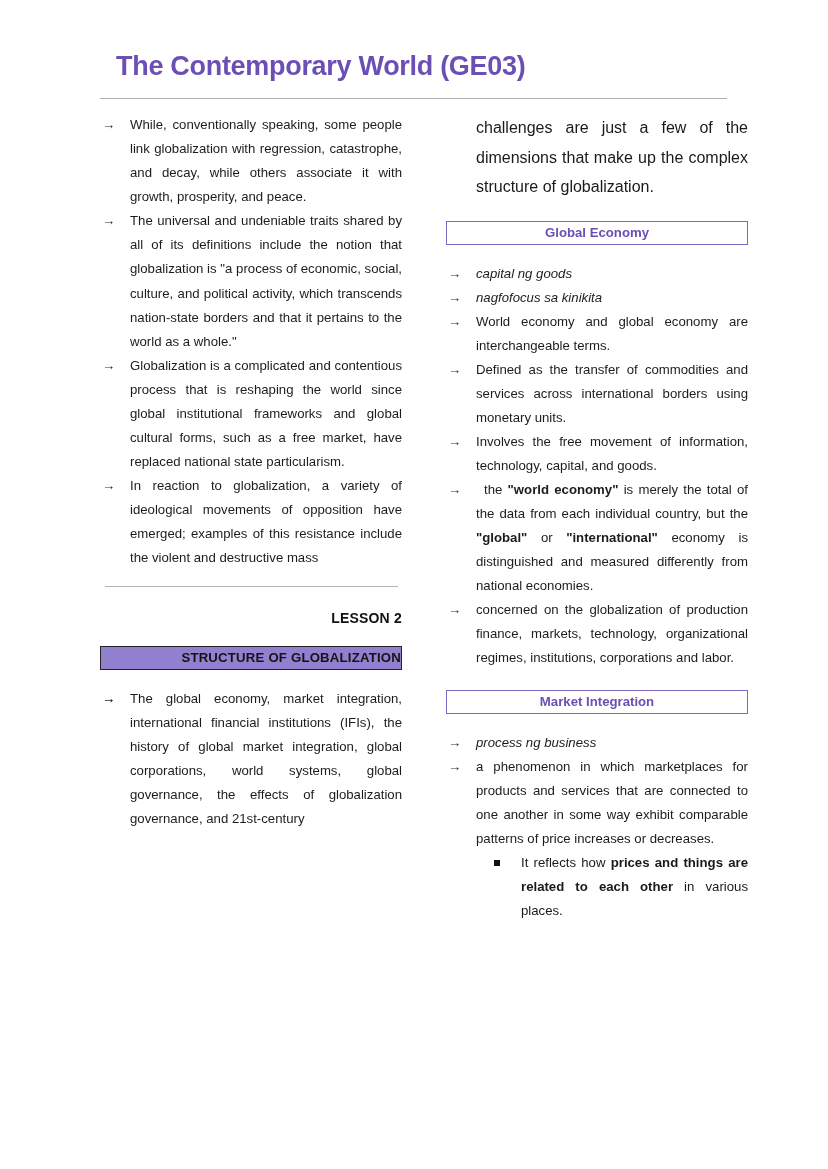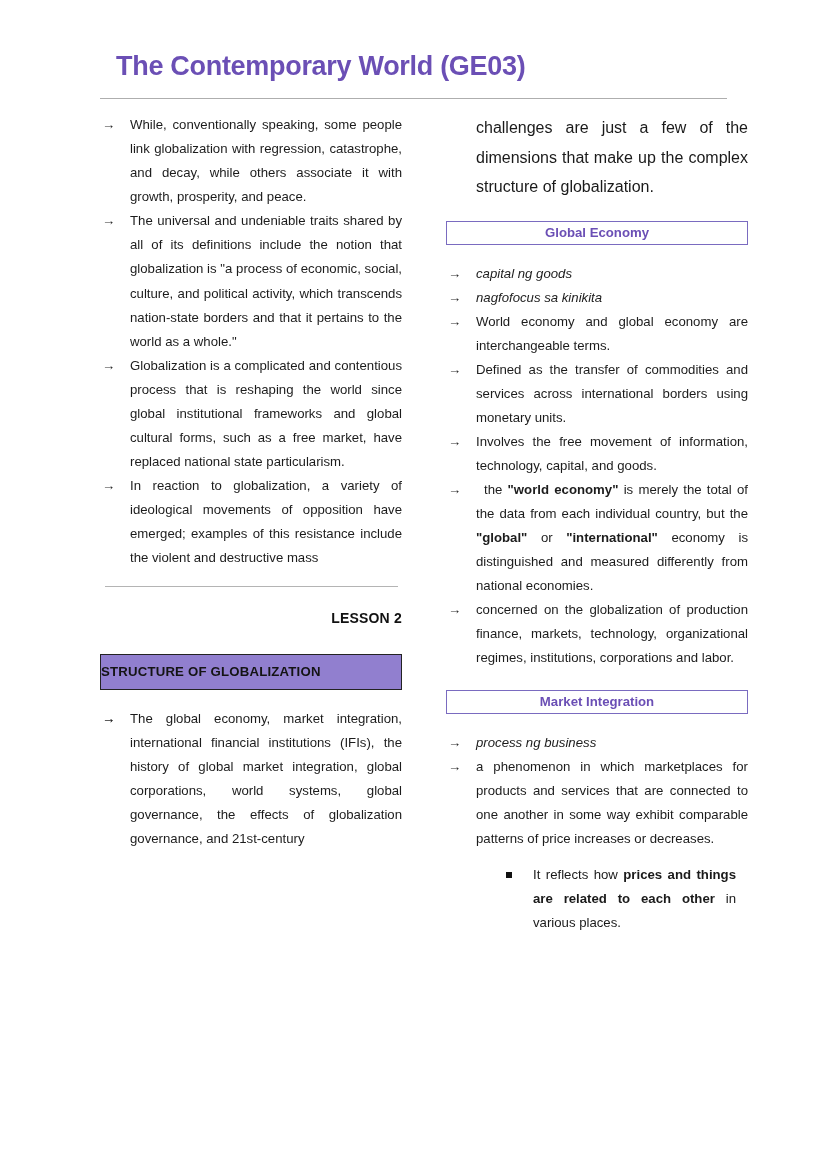--- a/index.html
+++ b/index.html
@@ -83,21 +83,21 @@
     text-align: left;
   }
   .ind {
     display: inline-block;
     width: 8px;
   }
 
   
   ul.sub {
     list-style: none;
-    margin: 12px;
+    margin: 0;
     padding: 0 0 0 45px;
   }
   ul.sub > li {
     position: relative;
     padding-left: 30px;
     font-size: 13.2px;
     line-height: 1.82;
     text-align: justify;
     text-justify: inter-word;
   }
@@ -122,27 +122,27 @@
     text-align: right;
     font-size: 14px;
     font-weight: bold;
     letter-spacing: 0.2px;
     color: #111111;
     margin-top: 23px;
   }
 
   
   .banner {
-    margin-top: 28px;
+    margin-top: 20px;
     background: #917fcf;
     border: 1.6px solid #232323;
-    height: 36px;
+    height: 24px;
     display: flex;
     align-items: center;
-    justify-content: flex-start;
+    justify-content: flex-end;
     box-sizing: border-box;
   }
   .banner-text {
     font-size: 13.2px;
     font-weight: bold;
     color: #141414;
     letter-spacing: 0.2px;
   }
 
   

